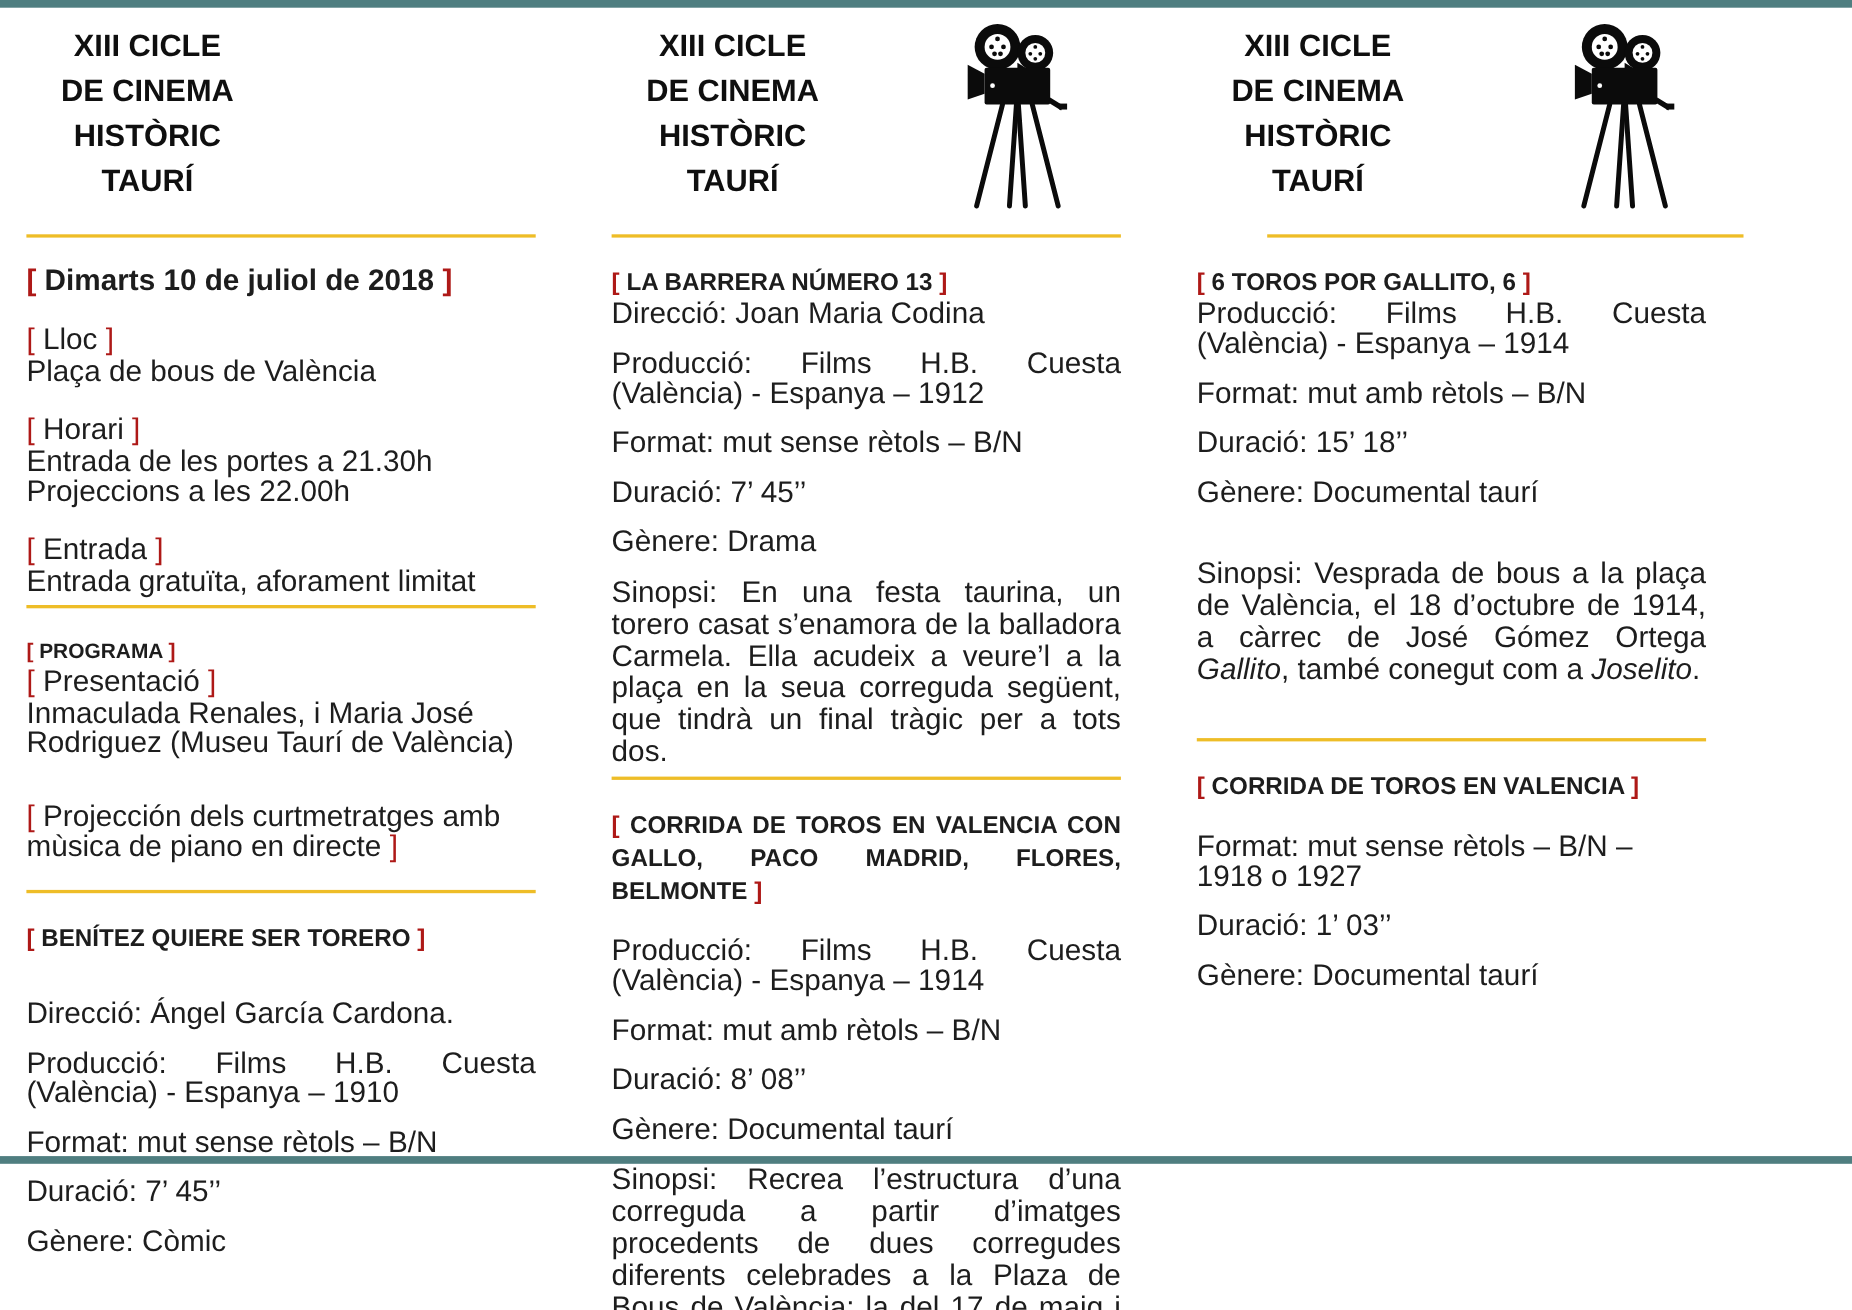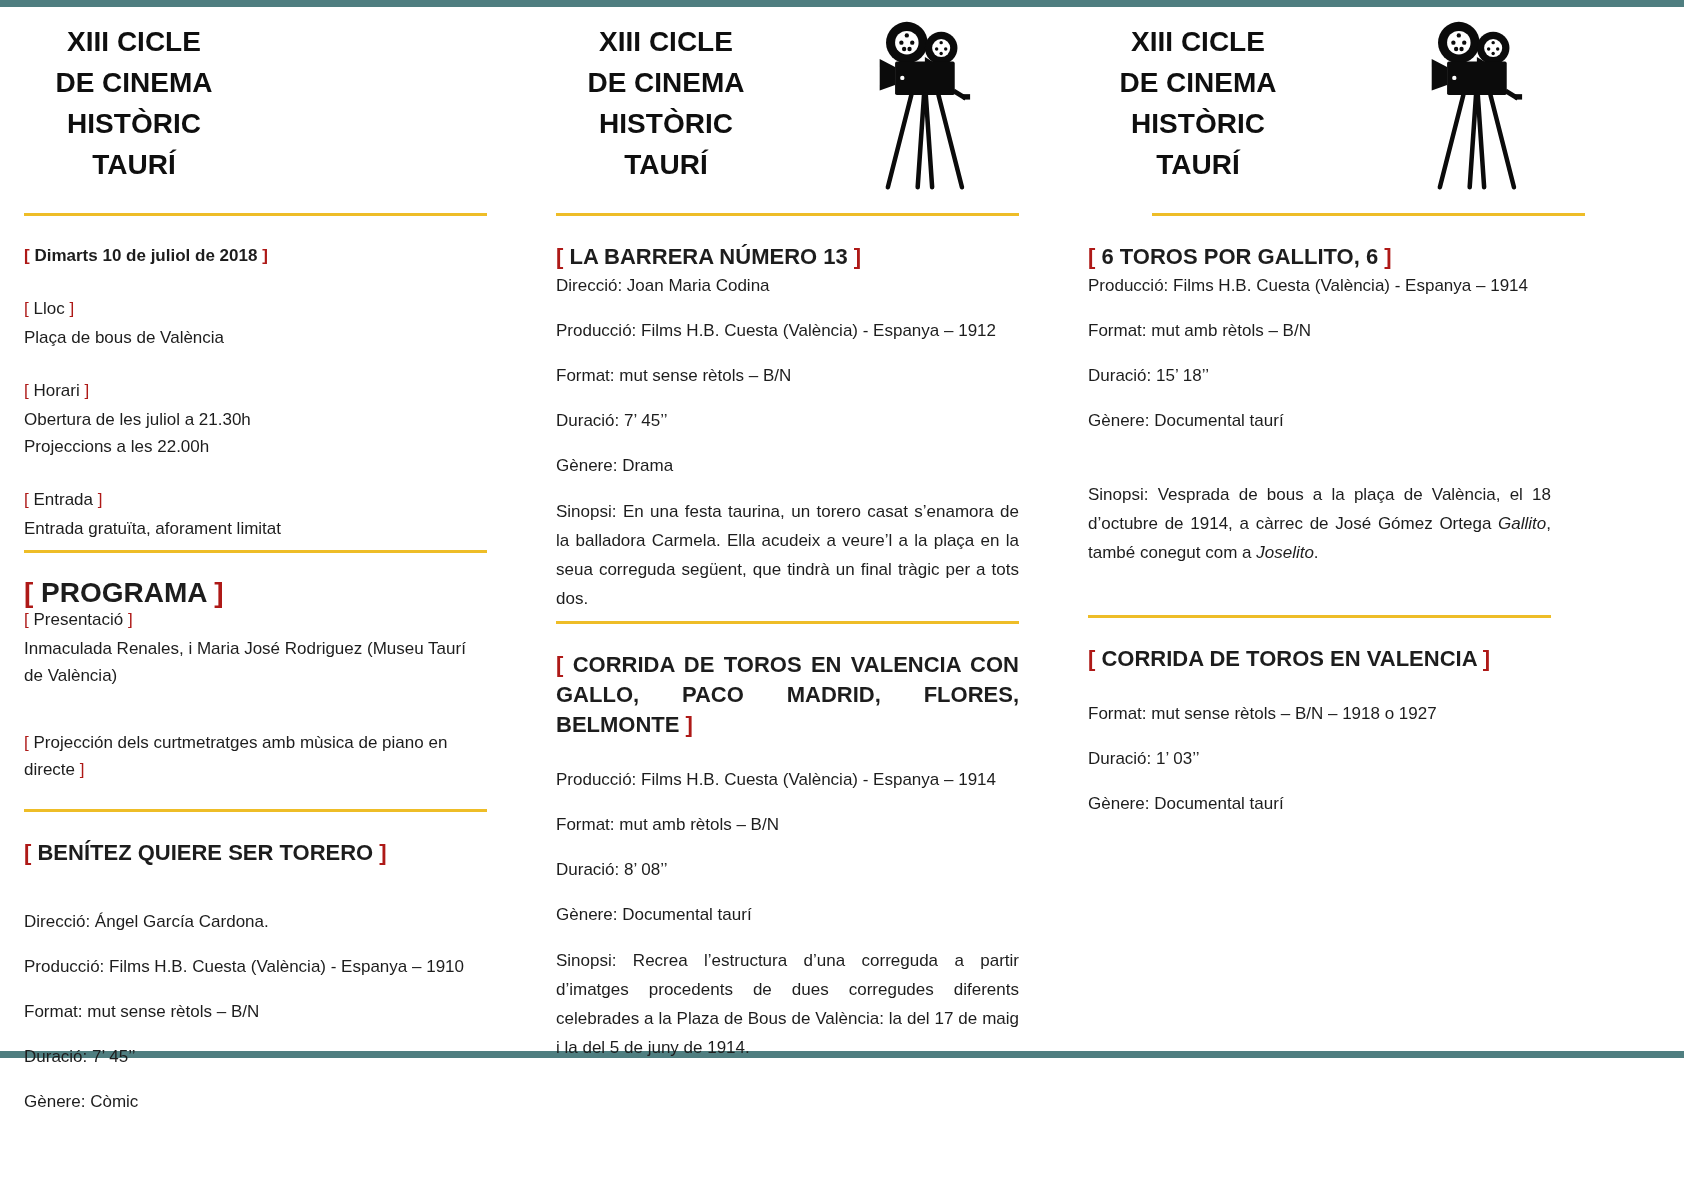--- a/index.html
+++ b/index.html
@@ -17,21 +17,21 @@
   .col + .col { margin-left:69px; }
 
   .header { display:flex; height:198px; align-items:flex-start; }
   .title-block { width:220px; text-align:center; padding-top:14px; }
   .title-line { font-size:28px; font-weight:bold; line-height:41px; color:#0f0f0f; margin:0; }
   .camera { margin-left:auto; margin-right:48px; padding-top:12px; }
 
   .rule { height:3px; background:#eebd27; margin:8px 0 0 0; }
   .rule-indent { margin-left:64px; margin-right:-34px; }
 
-  p { margin:0; font-size:17px; line-height:27px; }
+  p { margin:0; font-size:27px; line-height:27px; }
   .bracket { color:#ae1917; }
   .bold { font-weight:bold; }
   .film-title { font-weight:bold; font-size:22px; line-height:30px; }
   .justify { text-align:justify; }
   .it { font-style:italic; }
   .sin { line-height:29px; }
 
   .mt-2  { margin-top:2px; }
   .mt-s  { margin-top:18px; }
   .mt-m  { margin-top:26px; }
@@ -55,29 +55,29 @@
         </div>
       </div>
       <div class="rule"></div>
 
       <p class="bold mt-m"><span class="bracket">[</span> <span>Dimarts 10 de juliol de 2018</span> <span class="bracket">]</span></p>
 
       <p class="mt-m"><span class="bracket">[</span> <span>Lloc</span> <span class="bracket">]</span></p>
       <p class="mt-2">Plaça de bous de València</p>
 
       <p class="mt-m"><span class="bracket">[</span> <span>Horari</span> <span class="bracket">]</span></p>
-      <p class="mt-2">Obertura de les juliol a 21.30h</p>
+      <p class="mt-2">Entrada de les portes a 21.30h</p>
       <p>Projeccions a les 22.00h</p>
 
       <p class="mt-m"><span class="bracket">[</span> <span>Entrada</span> <span class="bracket">]</span></p>
       <p class="mt-2">Entrada gratuïta, aforament limitat</p>
 
       <div class="rule mt-l"></div>
 
-      <p class="bold mt-m" style="font-size:28px;"><span class="bracket">[</span> <span>PROGRAMA</span> <span class="bracket">]</span></p>
+      <p class="bold mt-m" style="font-size:19px;"><span class="bracket">[</span> <span>PROGRAMA</span> <span class="bracket">]</span></p>
 
       <p class="mt-l"><span class="bracket">[</span> <span>Presentació</span> <span class="bracket">]</span></p>
       <p class="mt-2">Inmaculada Renales, i Maria José Rodriguez (Museu Taurí de València)</p>
 
       <p class="mt-xl"><span class="bracket">[</span> <span>Projección dels curtmetratges amb mùsica de piano en directe</span> <span class="bracket">]</span></p>
 
       <div class="rule mt-m"></div>
 
       <p class="film-title mt-m"><span class="bracket">[</span> <span>BENÍTEZ QUIERE SER TORERO</span> <span class="bracket">]</span></p>
 

